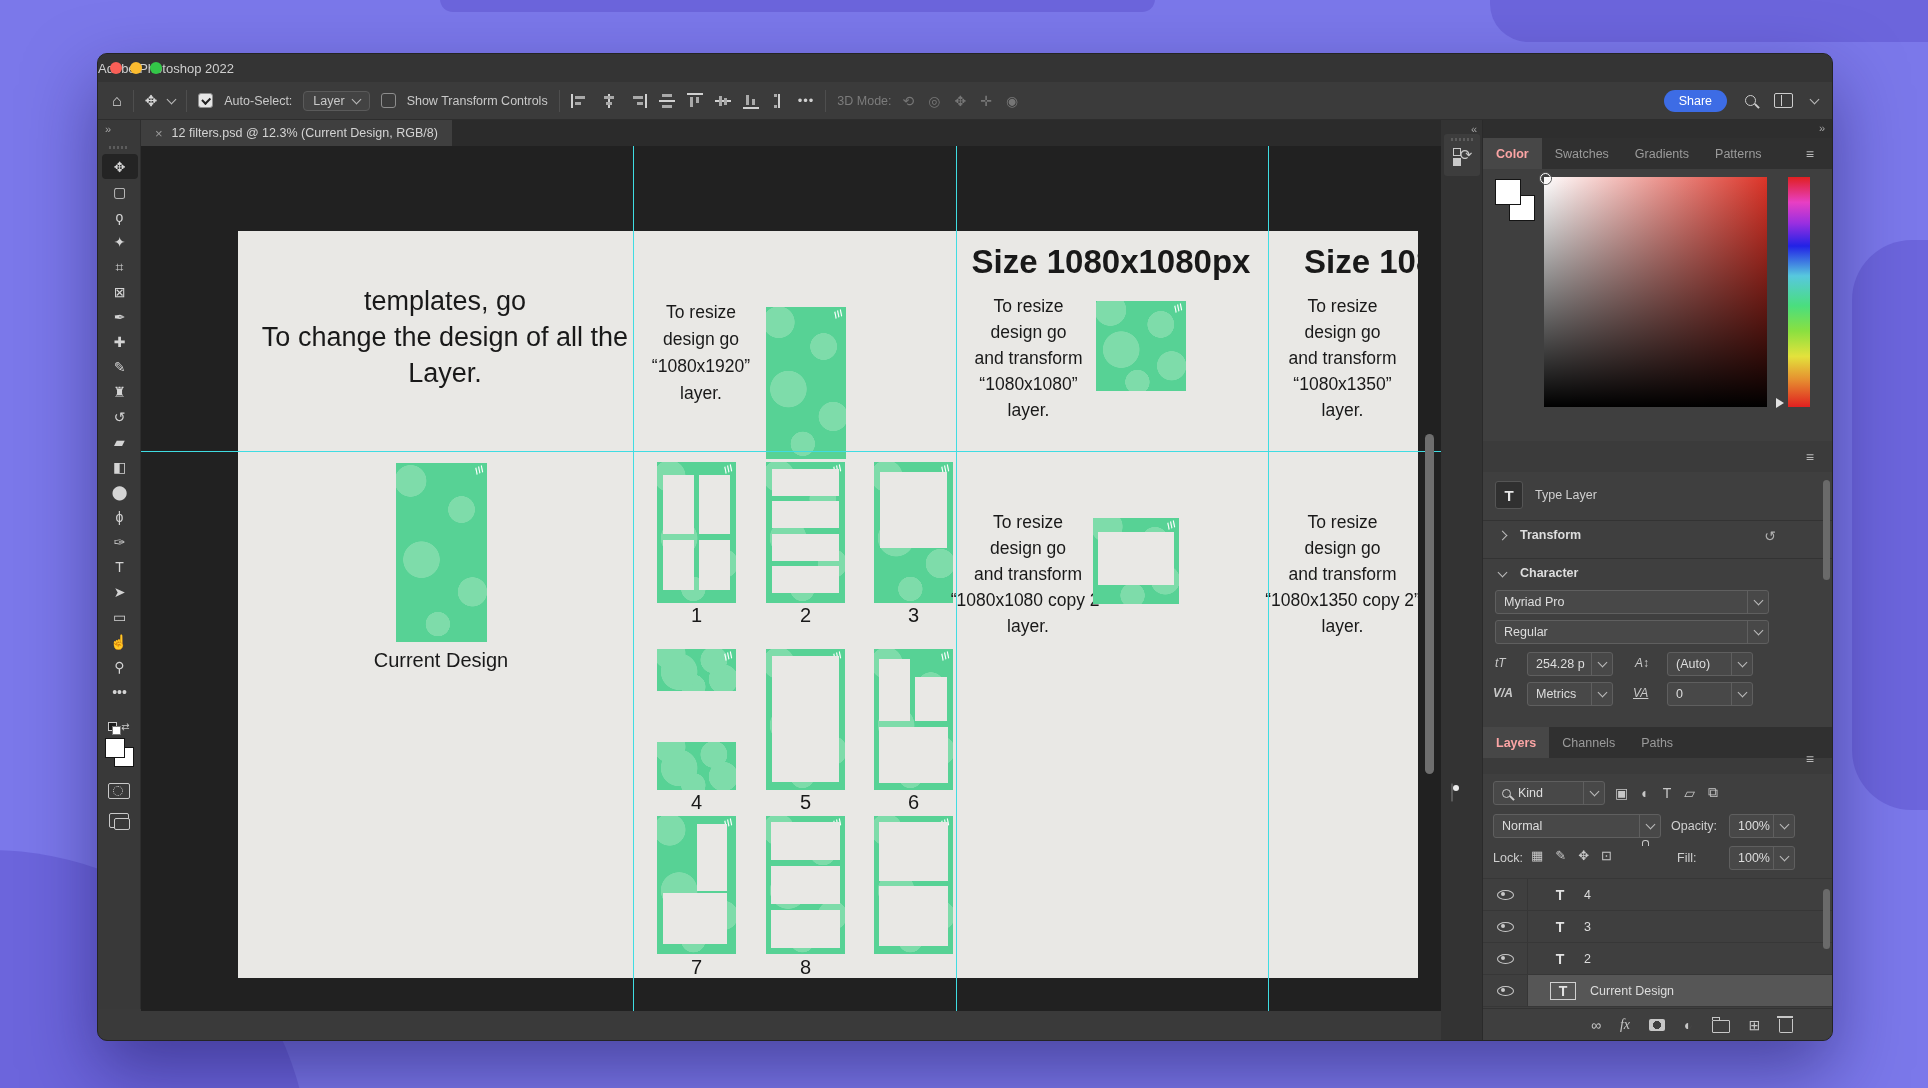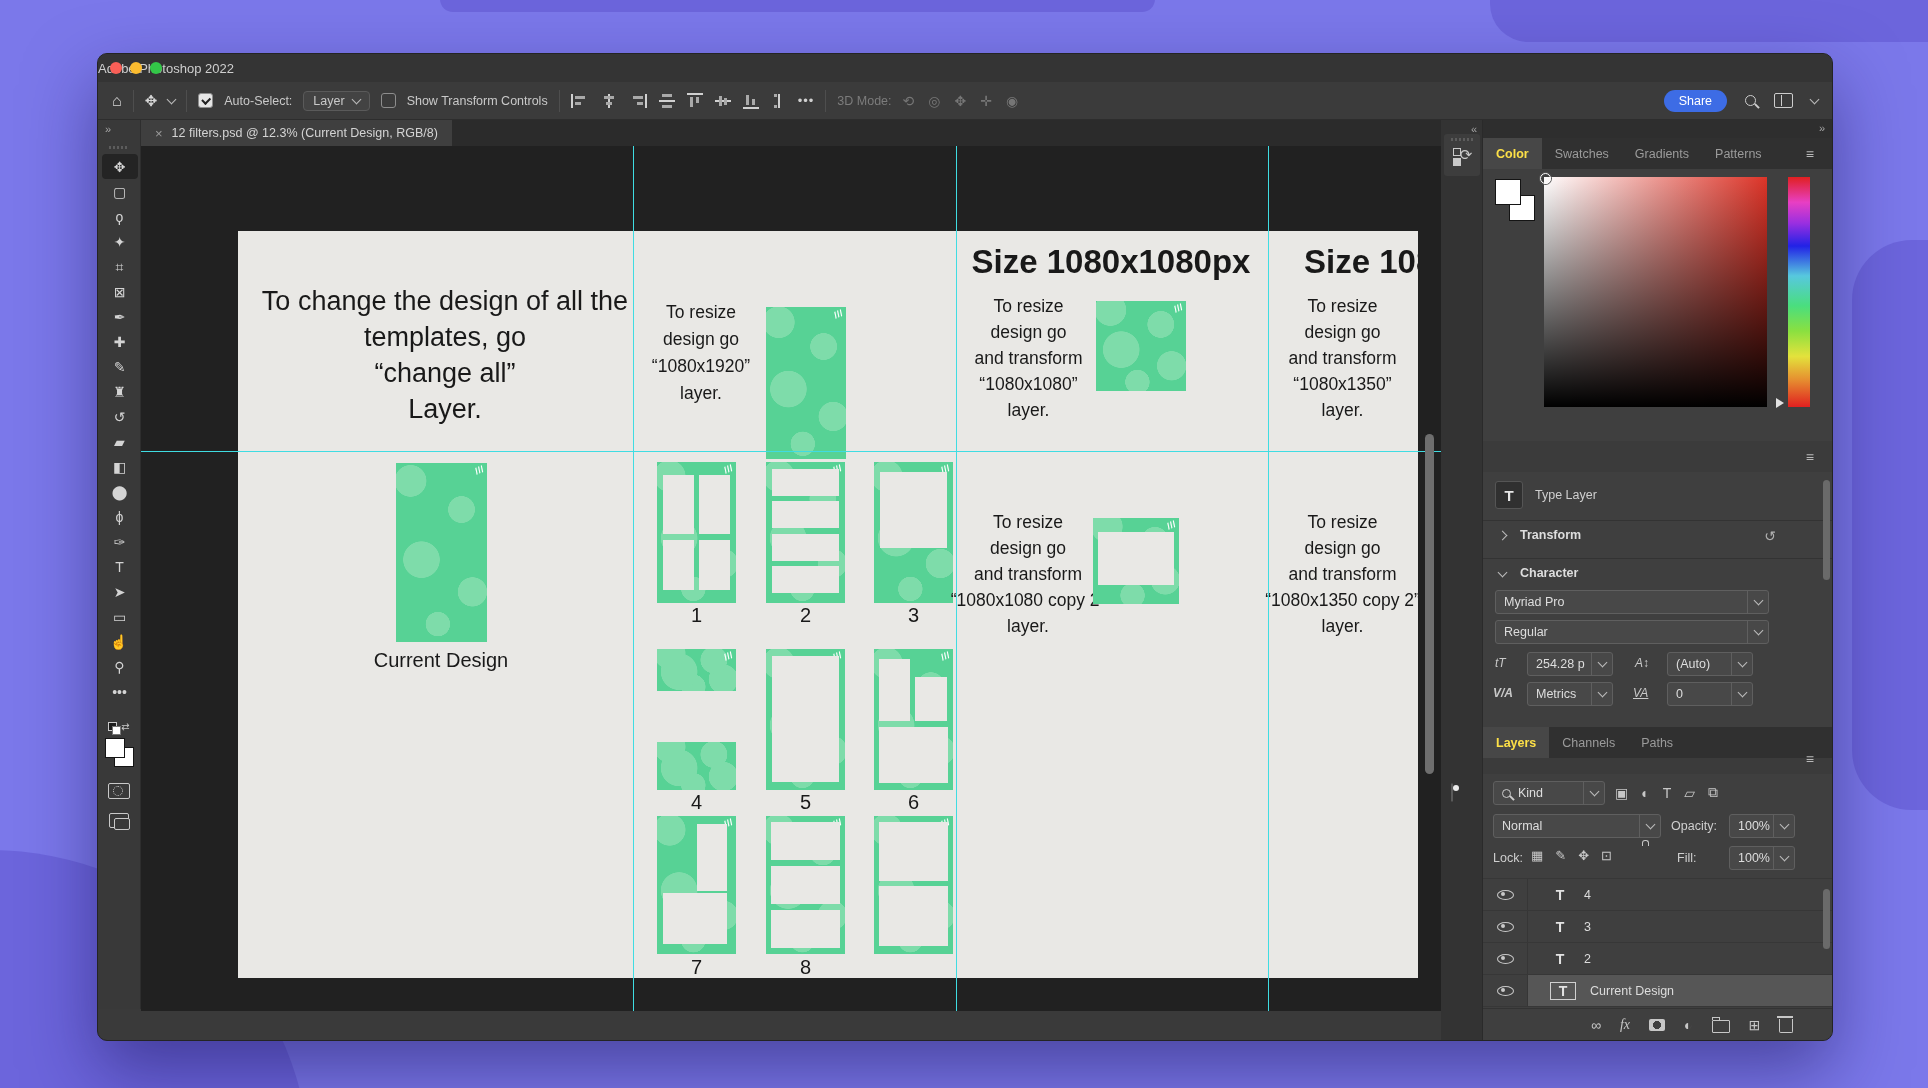--- a/index.html
+++ b/index.html
@@ -116,21 +116,21 @@
   .cpanel .pgrip{position:absolute;left:7px;top:4px;width:22px;height:3px;background:repeating-linear-gradient(90deg,#5c5c5c 0 2px,transparent 2px 4px);}
   .cpanel .cic{position:absolute;left:0;right:0;top:12px;text-align:center;color:#c9c9c9;font-size:15px;}
   .cpanel .sq{position:absolute;left:9px;top:14px;width:6px;height:6px;border:1.2px solid #c9c9c9;}
   .cpanel .sq2{top:24px;background:#c9c9c9;}
 
   .dock{left:1385px;top:66px;width:351px;bottom:0;background:#3b3b3b;}
   .dockstrip{position:absolute;left:0;top:0;right:0;height:18px;background:#2e2e2e;}
   .dockstrip .exp{position:absolute;right:10px;top:2px;color:#a5a5a5;font-size:11px;letter-spacing:-1px;}
   .ptabs{position:absolute;left:0;right:0;height:31px;background:#303030;display:flex;align-items:stretch;font-size:12.5px;}
   .ptab{padding:0 13px;display:flex;align-items:center;color:#9b9b9b;}
-  .ptab.on{background:#474747;color:#fde047;font-weight:bold;}
+  .ptab.on{background:#474747;color:#fca5a5;font-weight:bold;}
   .burger{margin-left:auto;margin-right:10px;align-self:center;color:#b9b9b9;font-size:14px;}
   .pbody{position:absolute;left:0;right:0;background:#3f3f3f;}
 
   
   .fgbg2{position:absolute;left:12px;top:10px;width:40px;height:42px;}
   .fgbg2 .fg{position:absolute;left:0;top:0;width:24px;height:24px;background:#fff;border:1px solid #141414;z-index:2;}
   .fgbg2 .bgc{position:absolute;right:0;bottom:0;width:24px;height:24px;background:#fff;border:1px solid #141414;}
   .satsq{position:absolute;left:61px;top:8px;width:223px;height:230px;background:linear-gradient(to bottom,rgba(0,0,0,0),#000),linear-gradient(to right,#fff,#dc3428);}
   .picker{position:absolute;left:57px;top:4px;width:9px;height:9px;border:1.6px solid #fff;border-radius:50%;box-shadow:0 0 0 1px #555;}
   .huestrip{position:absolute;left:305px;top:8px;width:22px;height:230px;background:linear-gradient(to bottom,#e02020 0%,#e83fc3 11%,#9b2fe0 20%,#2222e6 30%,#57c8de 43%,#4ade7e 56%,#8ae040 67%,#e3e23c 78%,#e69030 88%,#e02020 100%);}
@@ -348,23 +348,22 @@
         <span class="qm"></span>
         <span class="smode"></span>
       </div>
     </div>
 
     <div class="abs canvas">
       <div class="doc">
 
         <div class="txt intro">
 
-        <div>To change the design of all the</div>
-            <div>templates, go</div>
-            <div>“change all”</div>
+        <div>templates, go</div>
+            <div>To change the design of all the</div>
             <div>Layer.</div>
           </div>
 
         <div class="gthumb pattern" style="left:158px;top:232px;width:91px;height:179px;">
           <span class="slashes">///</span>
         </div>
         <div class="cdlabel" style="left:118px;top:418px;width:170px;">Current Design</div>
 
         <div class="txt bodytxt" style="left:383px;top:68px;width:160px;">
 

